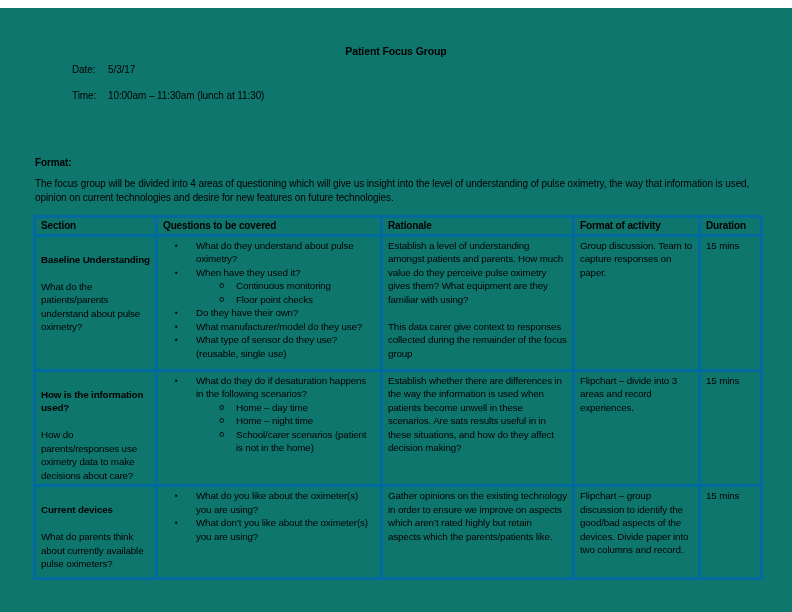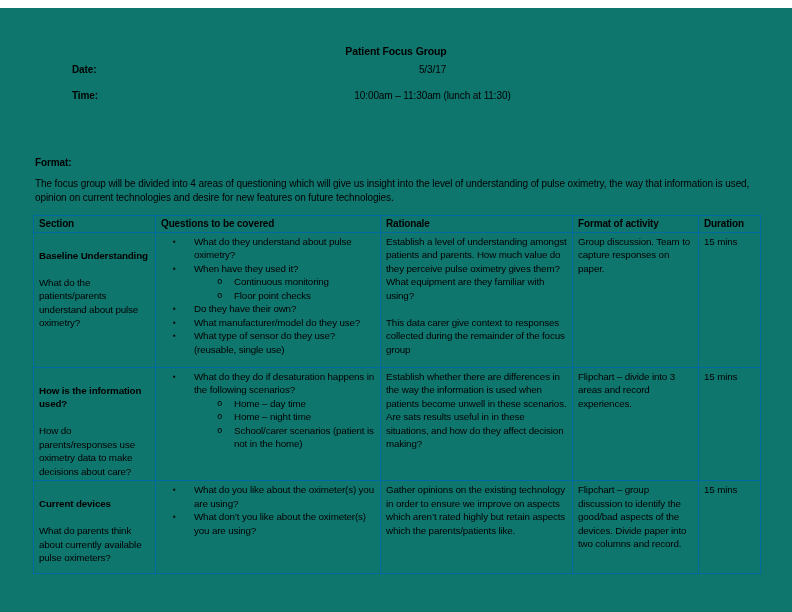--- a/index.html
+++ b/index.html
@@ -34,22 +34,22 @@
     left: 35px;
     width: 722px;
   }
   .meta-row {
     display: flex;
     margin-bottom: 12.5px;
     font-size: 10px;
     line-height: 13px;
     letter-spacing: -0.1px;
   }
-  .meta-label { width: 73px; font-weight: 700; flex: 0 0 73px; padding-left: 37px; }
-  .meta-value { flex: 1; text-align: center; }
+  .meta-label { width: 73px; font-weight: 400; flex: 0 0 73px; padding-left: 37px; }
+  .meta-value { flex: 1; }
   .format-heading {
     position: absolute;
     top: 149px;
     left: 35px;
     font-weight: 700;
     font-size: 10px;
     letter-spacing: -0.1px;
   }
   .format-paragraph {
     position: absolute;
@@ -65,21 +65,21 @@
     top: 207px;
     left: 33px;
     border-collapse: collapse;
     table-layout: fixed;
     width: 727px;
     font-size: 9.8px;
     line-height: 13.5px;
     letter-spacing: -0.15px;
   }
   table.agenda th, table.agenda td {
-    border: 1px solid #0369a1;
+    border: 3px solid #0369a1;
     vertical-align: top;
     padding: 2px 5px;
     text-align: left;
     overflow: hidden;
   }
   table.agenda th {
     font-weight: 700;
     font-size: 10px;
     height: 14px;
     padding: 1px 5px;

